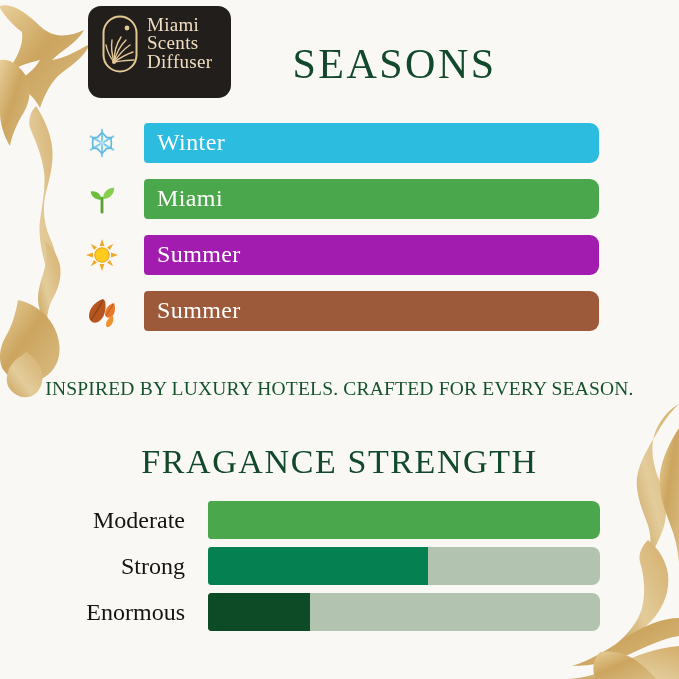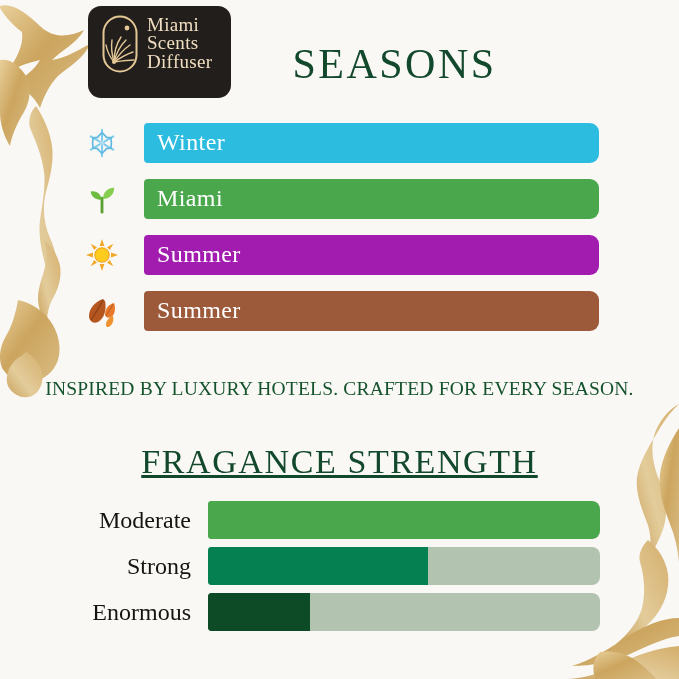--- a/index.html
+++ b/index.html
@@ -48,21 +48,20 @@
     z-index:2;
   }
   .strength-title{
     position:absolute; left:0; right:0; top:443px;
     text-align:center;
     color:#12482B;
     font-size:34px;
     letter-spacing:1.6px;
     font-weight:400;
     z-index:2;
-    text-decoration:underline;
   }
   .tagline{
     position:absolute; left:0; right:0; top:378px;
     text-align:center;
     color:#14532d;
     font-size:19.5px;
     letter-spacing:0.2px;
     white-space:nowrap;
     z-index:2;
   }
@@ -108,21 +107,21 @@
     z-index:2;
   }
   .strength-row{
     display:flex; align-items:center;
     height:44px;
     margin-bottom:2px;
   }
   .strength-label{
     flex:0 0 148px;
     text-align:right;
-    padding-right:17px;
+    padding-right:23px;
     color:#161412;
     font-size:24px;
     line-height:1;
   }
   .strength-track{
     flex:1 1 auto;
     height:38px;
     background:#B2C3AF;
     border-radius:3px 8px 8px 3px;
     overflow:hidden;

